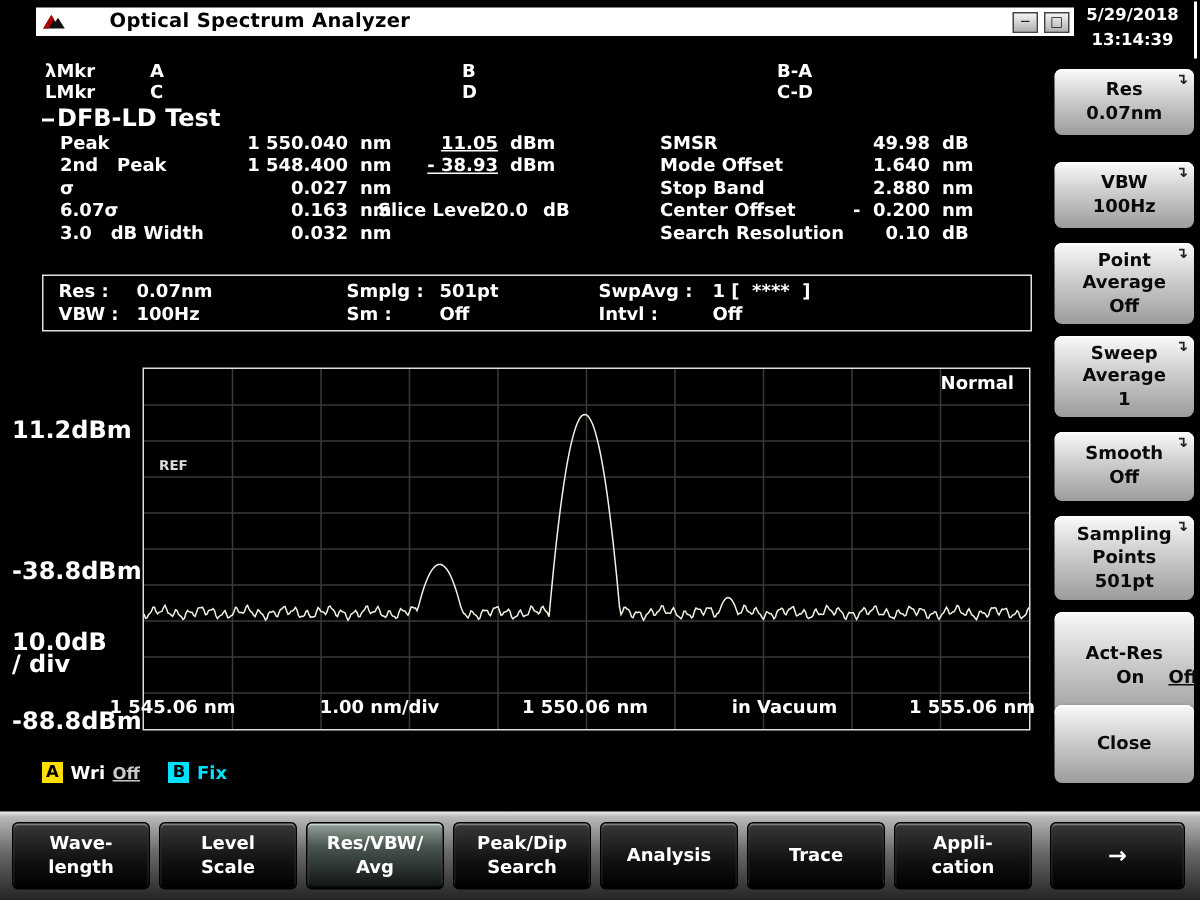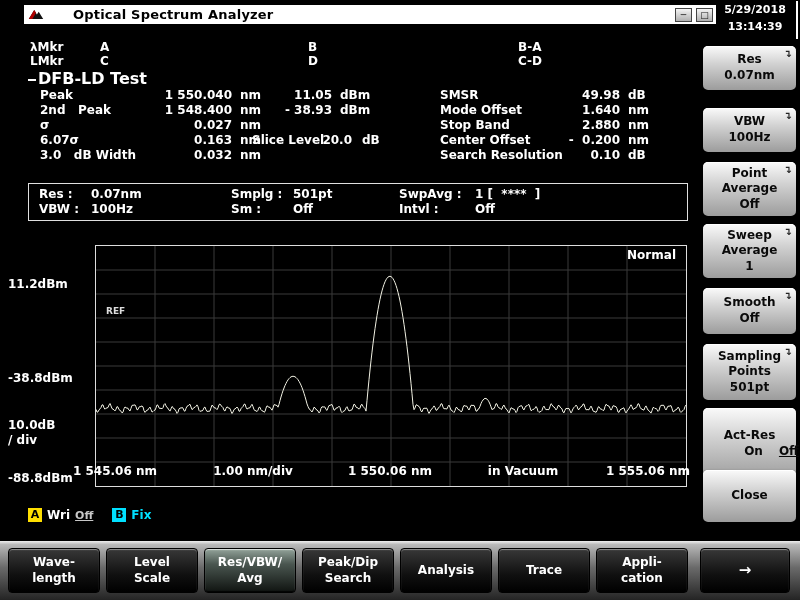--- a/index.html
+++ b/index.html
@@ -26,39 +26,39 @@
   .mc0{left:30px}.mc1{left:100px}.mc2{left:308px}.mc3{left:518px}
   .test-label { position:absolute; left:28px; top:69px; font-size:16px; font-weight:bold; }
   .test-label .dash { display:inline-block; width:8px; height:2px; background:#fff;
     vertical-align:3px; margin-right:2px; }
   
   .rrow { position:absolute; left:0; width:716px; height:15px; font-size:12px; font-weight:bold; }
   .rrow span { position:absolute; white-space:pre; }
   .rl  { left:40px; }
   .rv  { left:120px; width:112px; text-align:right; }
   .ru  { left:240px; }
-  .rv2 { left:258px; width:74px; text-align:right; }
+  .rv2 { left:258px; width:74px; text-align:right;text-decoration:underline; }
   .ru2 { left:340px; }
   .slice-l { left:252px;text-align:right; }
   .slice-v { left:316px; width:36px; text-align:right; }
   .slice-u { left:362px; }
   .rrl { left:440px; }
   .rrv { left:518px; width:102px; text-align:right; }
   .rru { left:628px; }
   
   .sweepbox { position:absolute; left:28px; top:183px; width:660px; height:38px;
     border:1px solid #e0e0e0; padding:3px 10px; font-size:12px; font-weight:bold; }
   .sb-row { display:flex; height:15px; }
   .sb-c { display:flex; }
   .sb-c1{width:192px}.sb-c2{width:168px}.sb-c3{flex:1}
   .sbk { white-space:pre; }
   .sbk1{width:52px}.sbk2{width:62px}.sbk3{width:76px}
   .sbv { white-space:pre; }
   
-  .ylab { position:absolute; left:8px; font-size:12px; font-weight:bold; }
+  .ylab { position:absolute; left:8px; font-size:16px; font-weight:bold; }
   .graph { position:absolute; left:95px; top:245px; width:592px; height:242px;
     border:1px solid #ddd; background:#000; }
   .g-mode { position:absolute; top:2px; right:10px; font-size:12px; font-weight:bold; }
   .g-ref  { position:absolute; top:32px; left:10px; font-size:9px; font-weight:bold; color:#ddd;margin-top:28px; }
   .xlab { position:absolute; top:464px; transform:translateX(-50%); font-size:12px;
     font-weight:bold; white-space:nowrap; }
   
   .badges { position:absolute; left:28px; top:508px; display:flex; align-items:center;
     gap:5px; font-size:12px; font-weight:bold; }
   .badge { width:14px; height:14px; text-align:center; line-height:14px; color:#000; font-size:11px; }

